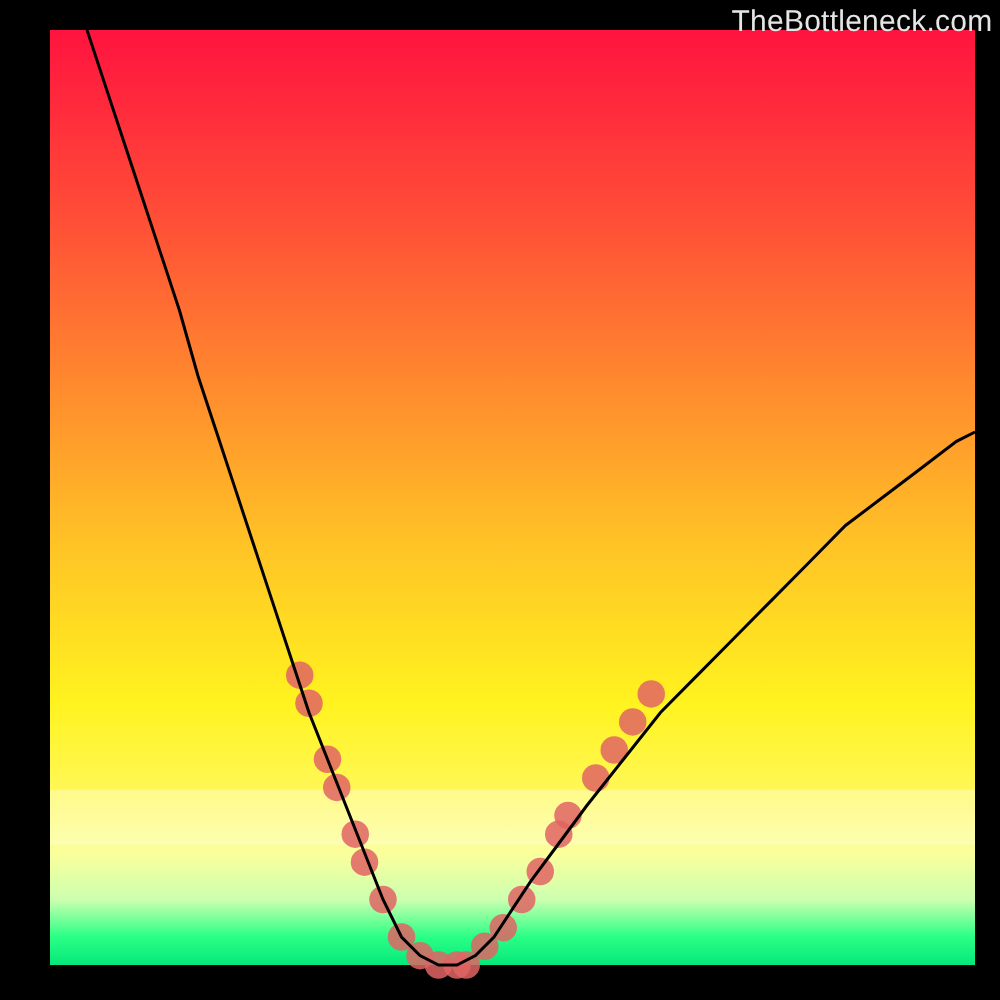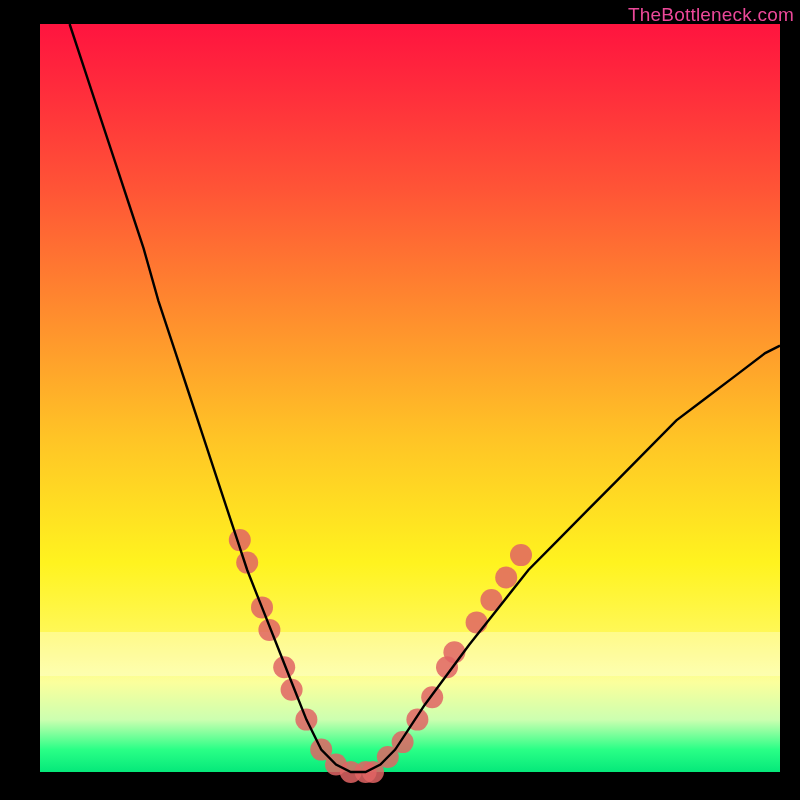--- a/index.html
+++ b/index.html
@@ -42,22 +42,22 @@
     left: 40px;
     width: 740px;
     height: 44px;
     top: 632px; 
     background: rgba(255, 255, 220, 0.40);
   }
   .watermark {
     position: absolute;
     top: 4px;
     right: 6px;
-    color: #ec4899;
-    font-size: 19px;
+    color: #e5e5e5;
+    font-size: 24px;
     font-weight: 500;
     letter-spacing: 0.2px;
   }
   svg.overlay {
     position: absolute;
     left: 0; top: 0;
     width: 800px; height: 800px;
     pointer-events: none;
   }
 </style>

